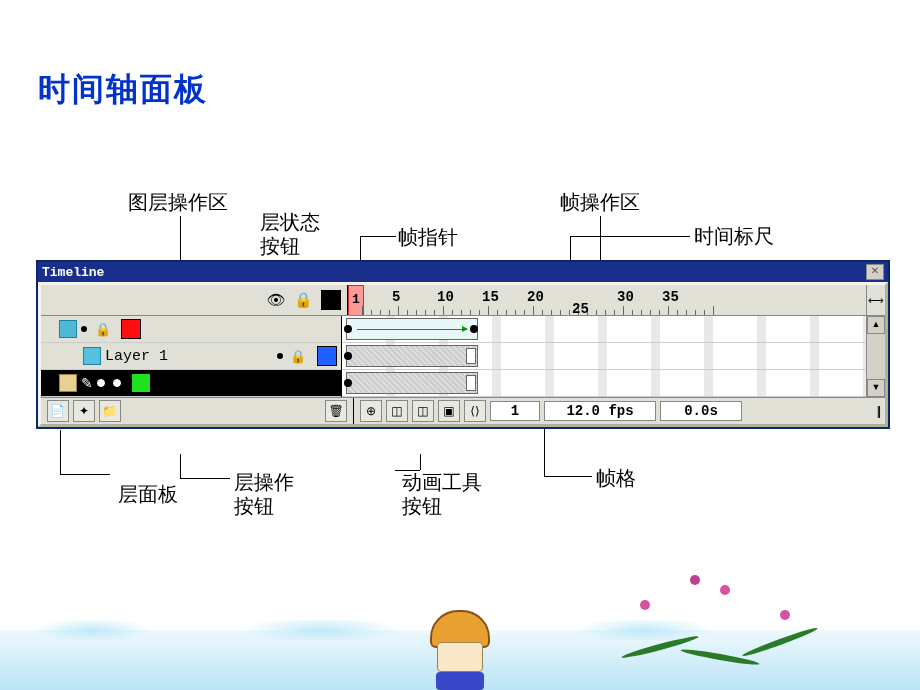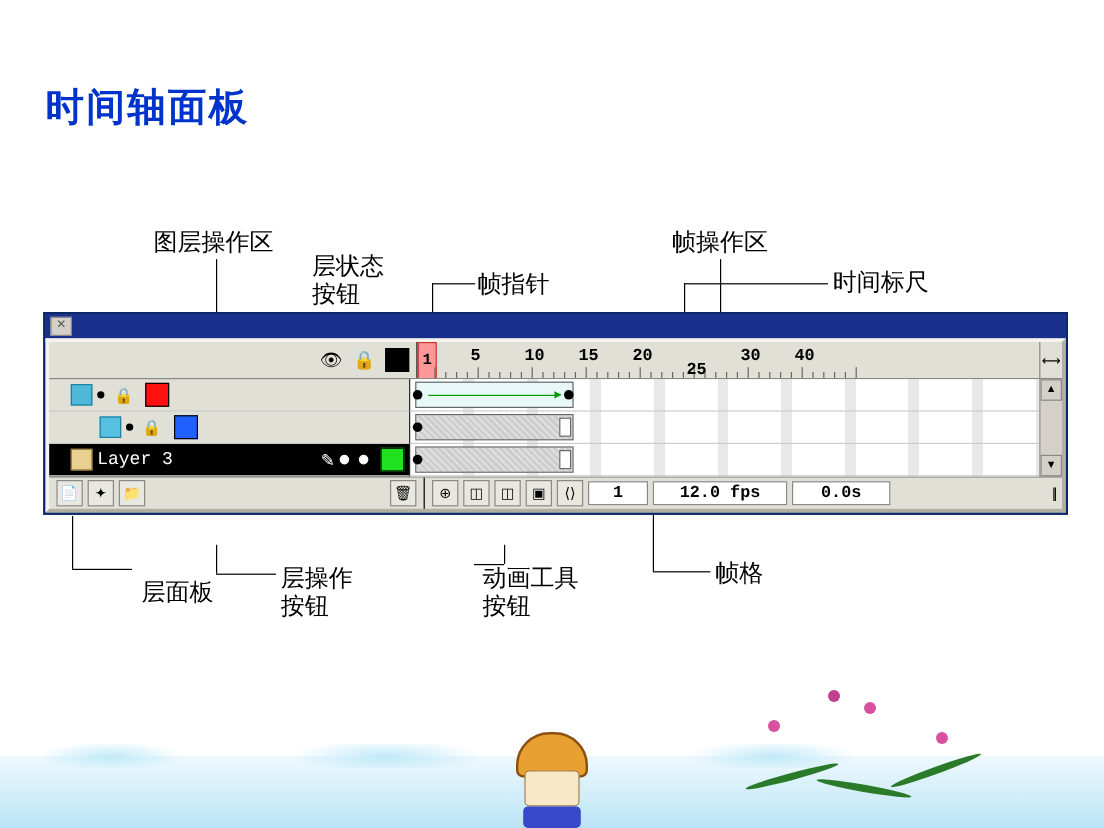--- a/index.html
+++ b/index.html
@@ -113,20 +113,21 @@
 按钮</div>
 <div class="ann-line" style="left:420px;top:454px;width:1px;height:16px"></div>
 <div class="ann-line" style="left:395px;top:470px;width:25px;height:1px"></div>
 
 <div class="ann" style="left:596px;top:466px">帧格</div>
 <div class="ann-line" style="left:544px;top:416px;width:1px;height:60px"></div>
 <div class="ann-line" style="left:544px;top:476px;width:48px;height:1px"></div>
 
 <div class="panel">
   <div class="titlebar">
+    <span class="tb-title">Timeline</span>
     <span class="tb-close">✕</span>
   </div>
   <div class="panel-body">
     <div class="hdr">
       <div class="hdr-left">
         <span class="icon-btn">👁</span>
         <span class="icon-btn">🔒</span>
         <span class="color-sq"></span>
       </div>
       <div class="hdr-right">
@@ -171,46 +172,46 @@
             <div class="tick" style="left: 338px;"></div>
             <div class="tick" style="left: 347px;"></div>
             <div class="tick" style="left: 356px;"></div>
             <div class="tick big" style="left: 365px;"></div>
             <div class="ruler-mark" style="left: 44px; top: 4px;">5</div>
             <div class="ruler-mark" style="left: 89px; top: 4px;">10</div>
             <div class="ruler-mark" style="left: 134px; top: 4px; text-align: center;">15</div>
             <div class="ruler-mark" style="left: 179px; top: 4px;">20</div>
             <div class="ruler-mark" style="left: 224px; top: 16px;">25</div>
             <div class="ruler-mark" style="left: 269px; top: 4px;">30</div>
-            <div class="ruler-mark" style="left: 314px; top: 4px;">40</div>
+            <div class="ruler-mark" style="left: 314px; top: 4px;">35</div>
           </div>
       </div>
       <div style="width:18px;border-left:1px solid #888;display:flex;align-items:center;justify-content:center;font-size:11px">⟷</div>
     </div>
     <div class="layers">
       <div class="layers-left" id="layers-left">
           <div class="layer-row">
             <span class="layer-icon t1"></span>
             <span class="layer-dots">
               <span class="dot"></span>
               <span class="lock-sm">🔒</span>
             </span>
             <span class="layer-color" style="background:#ff1010"></span>
           </div>
           <div class="layer-row" style="padding-left: 42px;">
             <span class="layer-icon t2"></span>
+            <span class="layer-name">Layer 1</span>
             <span class="layer-dots">
               <span class="dot"></span>
               <span class="lock-sm">🔒</span>
             </span>
             <span class="layer-color" style="background:#2060ff"></span>
           </div>
           <div class="layer-row sel">
             <span class="layer-icon folder"></span>
-            <span class="layer-name">Layer 3</span>
             <span class="pencil">✎</span>
             <span class="layer-dots">
               <span class="dot wh"></span>
               <span class="dot wh"></span>
             </span>
             <span class="layer-color" style="background:#20e020"></span>
           </div>
         </div>
       <div class="frames-area stripes" id="frames-area">
           <div class="track">

